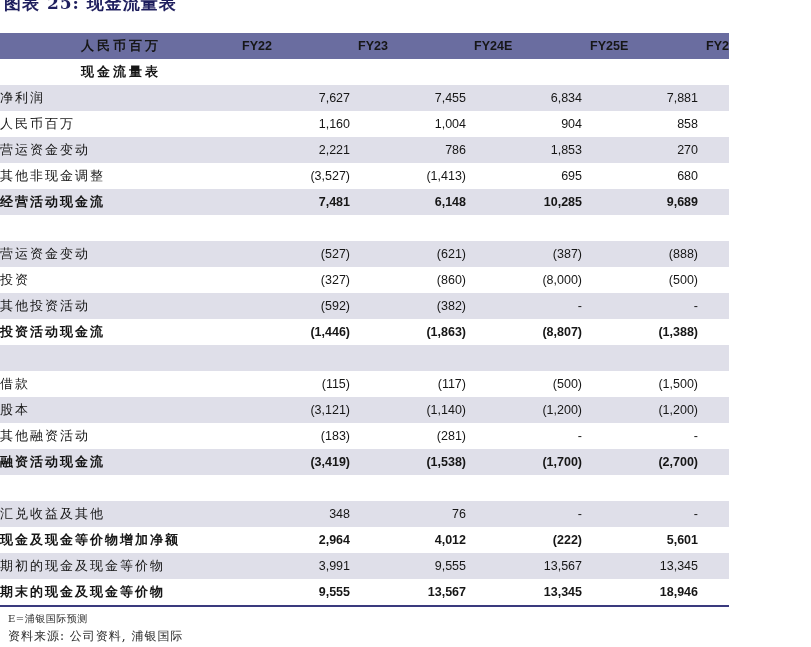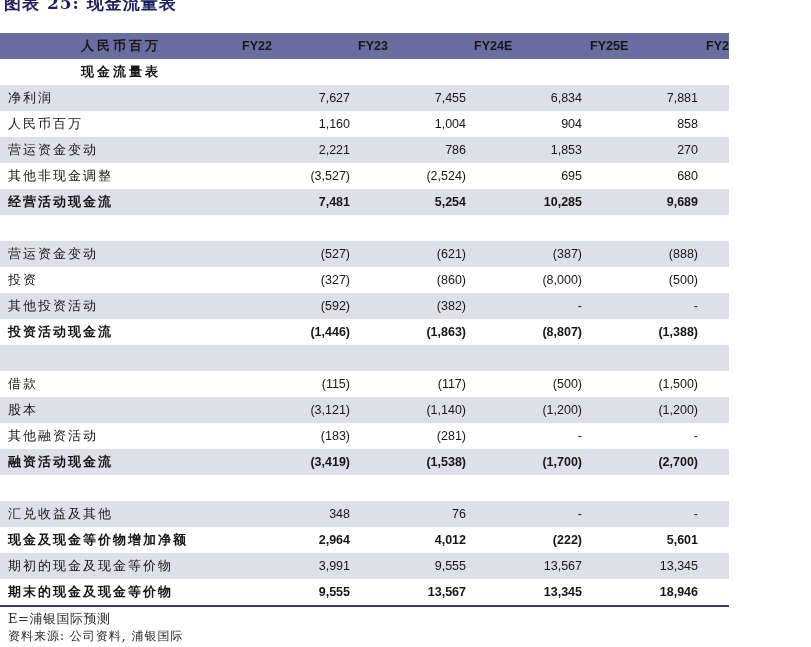--- a/index.html
+++ b/index.html
@@ -50,33 +50,33 @@
   thead th.label-head {
     text-align: center;
     font-family: "DejaVu Serif", serif;
     letter-spacing: 3px;
     font-size: 13px;
   }
   thead th.num-head { text-align: left; padding-right: 8px; }
 
   td.label-cell {
     text-align: left;
-    padding-left: 8px;
+    padding-left: 0;
     font-family: "DejaVu Serif", serif;
     font-size: 13px;
     letter-spacing: 2px;
   }
   td.num-cell { text-align: right; padding-right: 8px; }
 
   tr.stripe td { background: #DFDFE9; }
   tr.bold td { font-weight: bold; }
   tr.center-label td.label-cell { text-align: center; padding-left: 0; letter-spacing: 3px; margin-left: 48px; }
 
   .footer { margin: 6px 0 0 8px; font-family: "DejaVu Serif", serif; color: #2b2b2b; }
-  .footer .note { font-size: 13px; line-height: 11px; letter-spacing: 0.5px; }
+  .footer .note { font-size: 10px; line-height: 11px; letter-spacing: 0.5px; }
   .footer .source { font-size: 12px; line-height: 12px; margin-top: 6px; letter-spacing: 1px; }
 </style>
 </head>
 <body>
 
 <div class="page">
 
   <div class="chart-title">图表 25: 现金流量表</div>
 
   <table class="cf-table">
@@ -127,29 +127,29 @@
           <td class="label-cell">营运资金变动</td>
           <td class="num-cell">2,221</td>
           <td class="num-cell">786</td>
           <td class="num-cell">1,853</td>
           <td class="num-cell">270</td>
           <td class="num-cell">279</td>
         </tr>
         <tr class="">
           <td class="label-cell">其他非现金调整</td>
           <td class="num-cell">(3,527)</td>
-          <td class="num-cell">(2,524)</td>
+          <td class="num-cell">(1,413)</td>
           <td class="num-cell">695</td>
           <td class="num-cell">680</td>
           <td class="num-cell">729</td>
         </tr>
         <tr class="stripe bold">
           <td class="label-cell">经营活动现金流</td>
           <td class="num-cell">7,481</td>
-          <td class="num-cell">5,254</td>
+          <td class="num-cell">6,148</td>
           <td class="num-cell">10,285</td>
           <td class="num-cell">9,689</td>
           <td class="num-cell">10,922</td>
         </tr>
         <tr class="">
           <td class="label-cell"></td>
           <td class="num-cell"></td>
           <td class="num-cell"></td>
           <td class="num-cell"></td>
           <td class="num-cell"></td>

